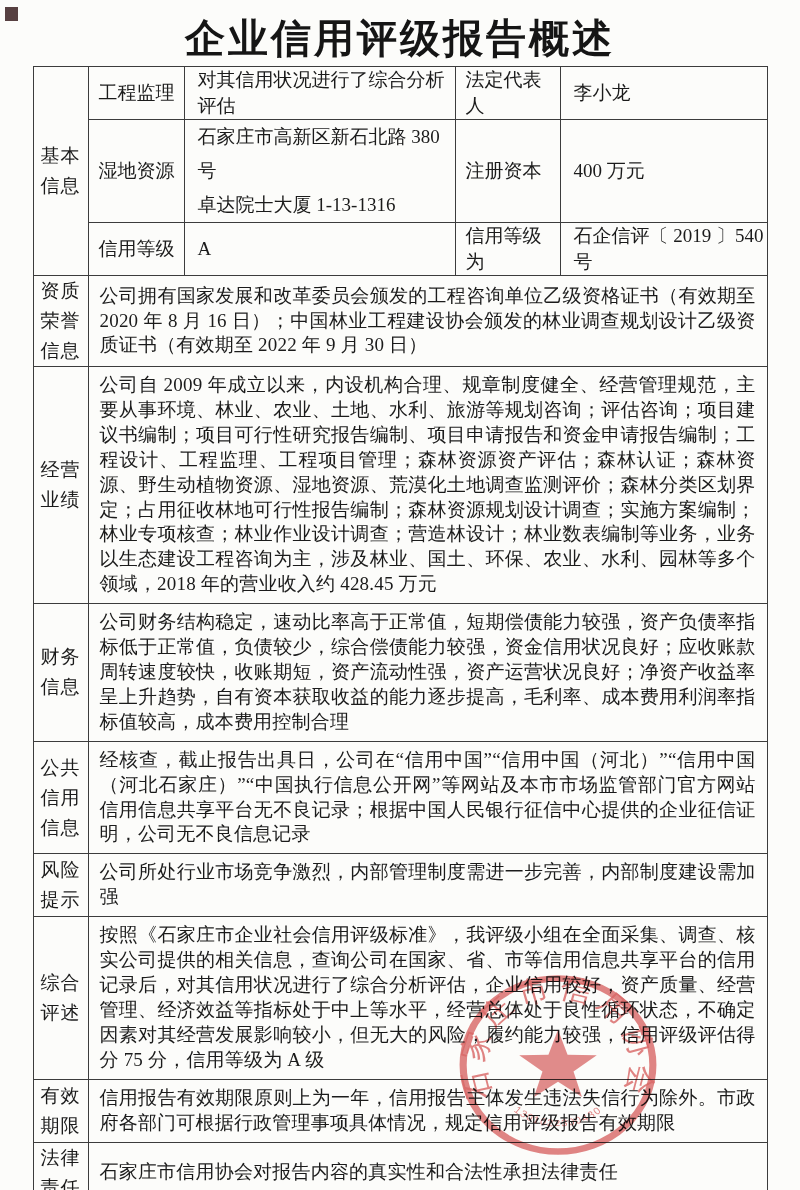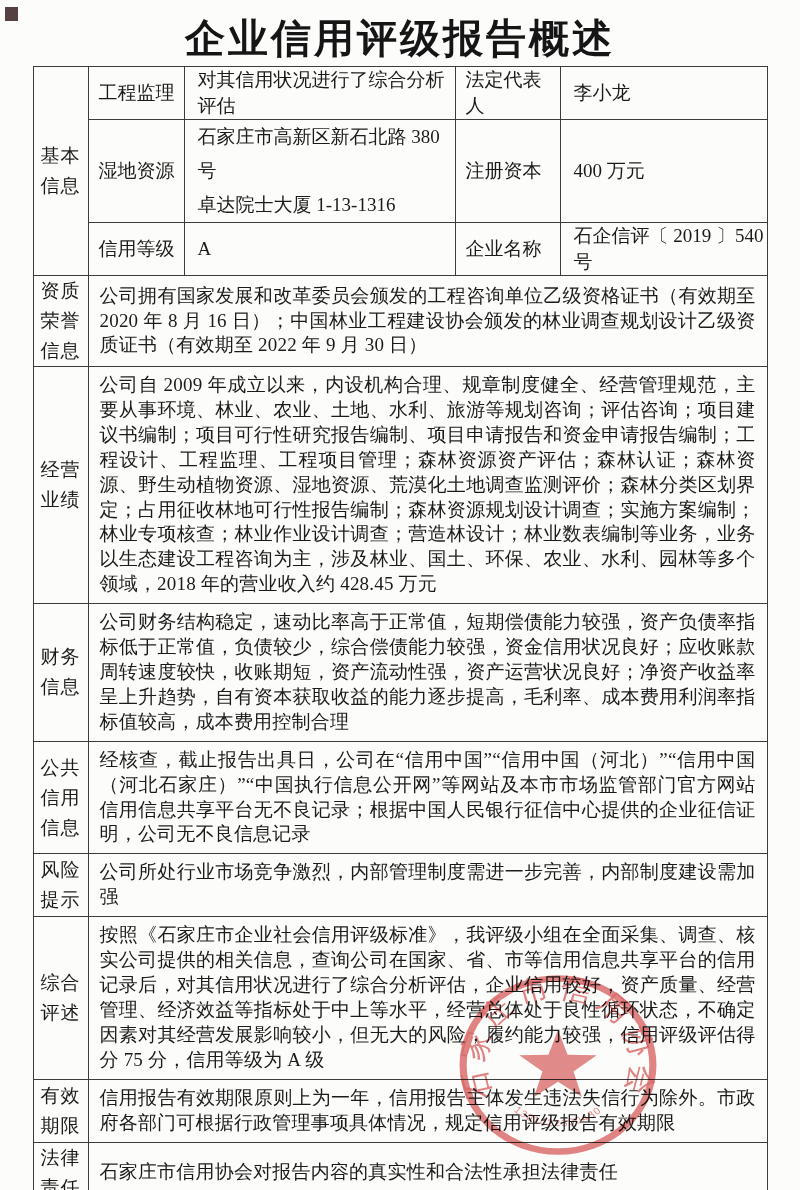--- a/index.html
+++ b/index.html
@@ -113,21 +113,21 @@
       <tr style="height:52px">
         <td class="flabel">湿地资源</td>
         <td class="fvalue prewrap">石家庄市高新区新石北路 380 号
 卓达院士大厦 1-13-1316</td>
         <td class="flabel">注册资本</td>
         <td class="fvalue">400 万元</td>
       </tr>
       <tr style="height:36px">
         <td class="flabel">信用等级</td>
         <td class="fvalue">A</td>
-        <td class="flabel">企业名称</td>
+        <td class="flabel">信用等级为</td>
         <td class="fvalue">石企信评〔 2019 〕540 号</td>
       </tr>
 
       <tr style="height:77px">
         <th class="rowhdr">资质
 荣誉
 信息</th>
         <td class="sectext" colspan="4">公司拥有国家发展和改革委员会颁发的工程咨询单位乙级资格证书（有效期至 2020 年 8 月 16 日）；中国林业工程建设协会颁发的林业调查规划设计乙级资质证书（有效期至 2022 年 9 月 30 日）</td>
       </tr>
 

